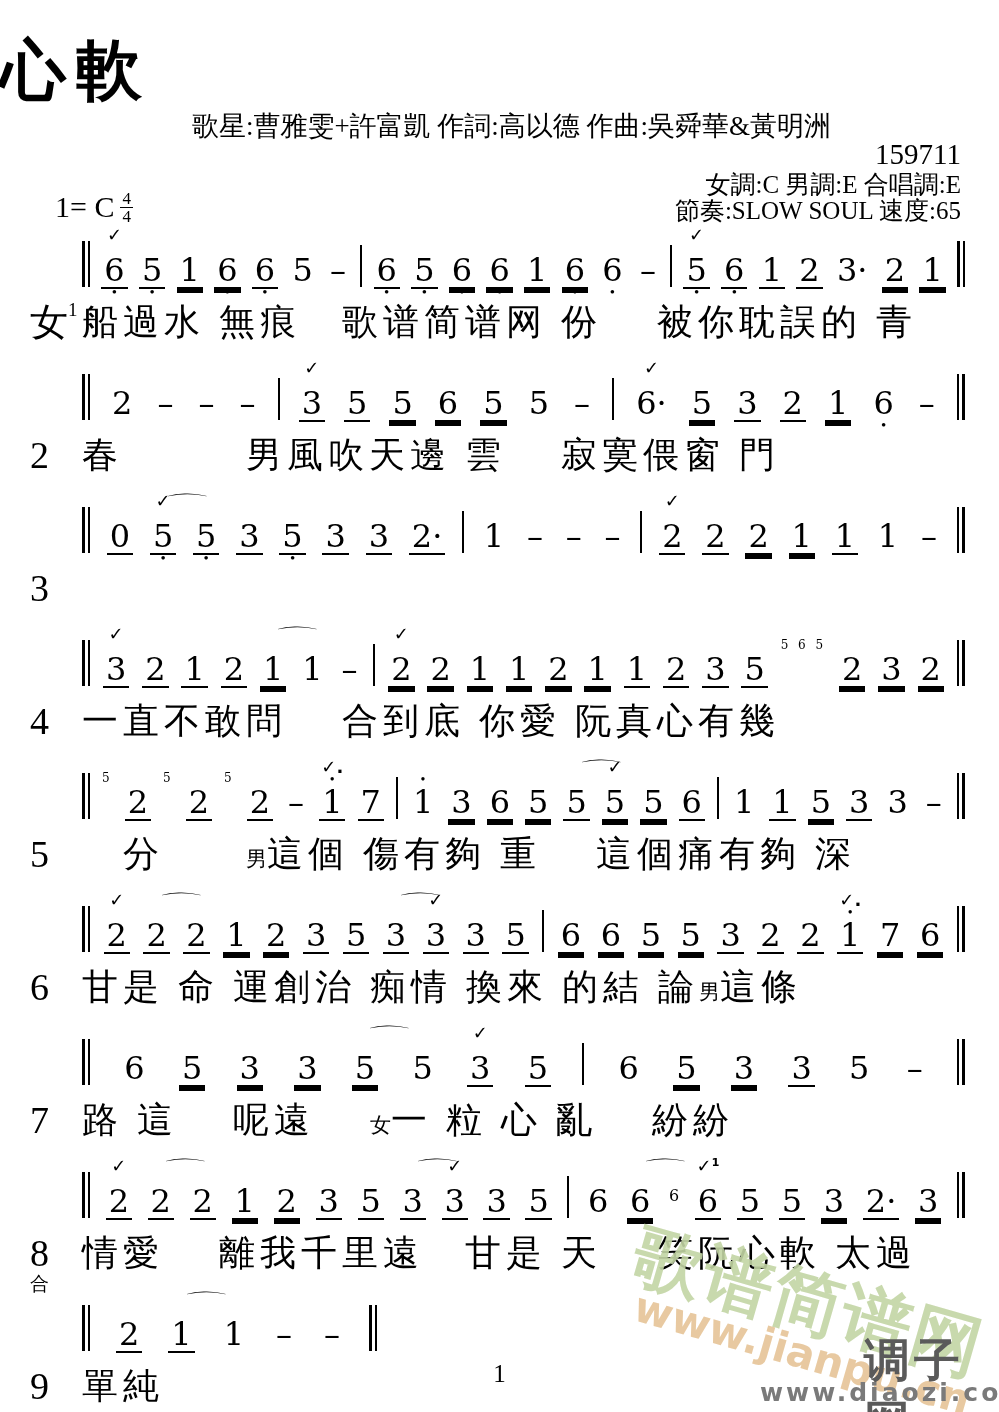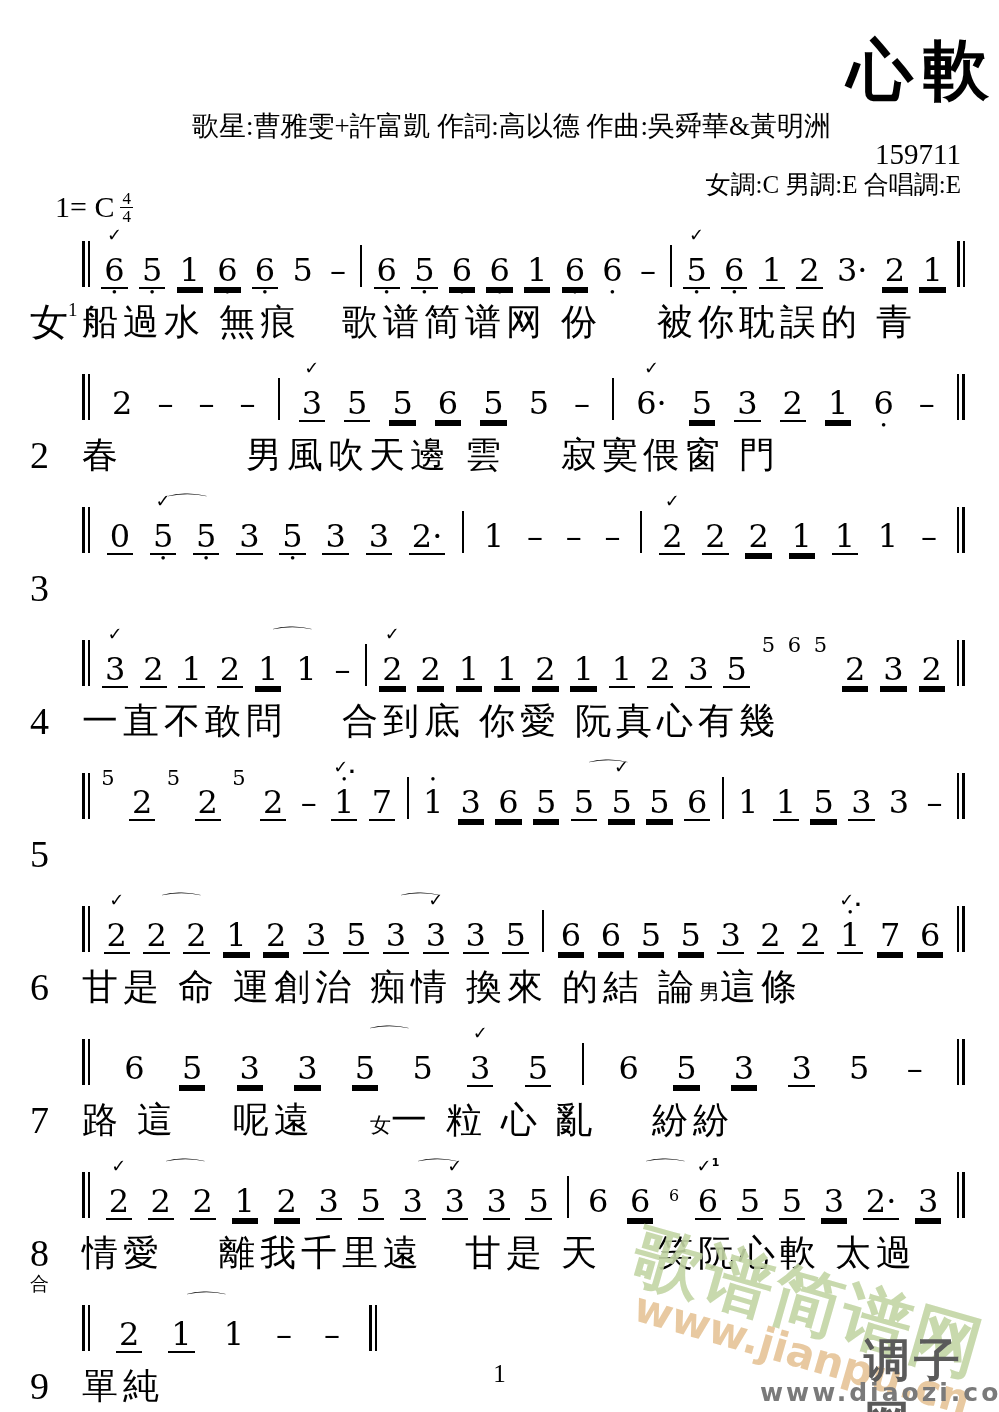--- a/index.html
+++ b/index.html
@@ -1,19 +1,19 @@
 <!DOCTYPE html>
 <html><head>
 <meta charset="utf-8">
 <style>
   html,body{margin:0;padding:0;background:#e8e8e8;}
   #page{position:relative;width:999px;height:1412px;background:#ffffff;margin:0 auto;
         font-family:"Liberation Serif","DejaVu Serif",serif;color:#000;overflow:hidden;}
   
-  .title{position:absolute;top:26px;left:0;width:100%;text-align:right;
+  .title{position:absolute;top:26px;left:0;width:100%;text-align:left;
          font-size:66px;font-weight:bold;letter-spacing:10px;}
   .credits{position:absolute;top:108px;left:12px;width:100%;text-align:center;font-size:27px;}
   .code{position:absolute;top:138px;right:38px;font-size:29px;}
   .keys{position:absolute;top:168px;right:38px;font-size:25px;margin-left:40px;}
   .tempo{position:absolute;top:194px;right:38px;font-size:25px;}
   .keysig{position:absolute;top:190px;left:55px;font-size:30px;display:flex;align-items:flex-start;gap:6px;}
   .frac{display:inline-flex;flex-direction:column;align-items:center;font-size:17px;line-height:17px;}
   .frac .top{border-bottom:1.5px solid #000;padding:0 2px;}
   
   #score{position:absolute;top:224px;left:0;right:0;}
@@ -27,21 +27,21 @@
   .dr{font-size:32px;line-height:34px;padding:0 3px;font-family:"DejaVu Serif",serif;}
   .ob{height:13px;font-size:15px;line-height:11px;}
   .n.u1 .dr{box-shadow:0 2px 0 0 #000;}
   .n.u2 .dr{box-shadow:0 2px 0 0 #000,0 6px 0 0 #000;}
   .arc{position:absolute;top:2px;left:55%;font-size:18px;line-height:18px;
        transform:scaleX(2.6);transform-origin:left center;z-index:2;}
   .bar2{display:inline-flex;gap:3px;align-items:flex-end;margin-bottom:13px;}
   .bar2 i,.bar1 i{display:block;width:2.5px;height:46px;background:#000;}
   .bar1{display:inline-flex;align-items:flex-end;margin-bottom:13px;}
   .bar1 i{width:2px;height:42px;}
-  .grace{font-size:21px;line-height:16px;align-self:flex-start;transform:translateY(14px);
+  .grace{font-size:12px;line-height:16px;align-self:flex-start;transform:translateY(14px);
          letter-spacing:3px;font-family:"DejaVu Serif",serif;}
   .ginline{font-size:16px;align-self:flex-end;margin-bottom:26px;font-family:"DejaVu Serif",serif;}
   
   .lyr{display:flex;align-items:flex-start;margin-left:30px;margin-top:0;height:50px;}
   .rl{min-width:52px;font-size:38px;line-height:44px;display:inline-flex;align-items:flex-start;}
   .rl .sup{font-size:19px;line-height:20px;}
   .rl .subwrap{display:inline-flex;flex-direction:column;align-items:center;}
   .rl .sub{font-size:19px;line-height:18px;}
   .lt{font-size:36px;line-height:44px;white-space:pre;letter-spacing:5px;}
   .lt .sm{font-size:21px;letter-spacing:0;}
@@ -58,20 +58,21 @@
   .pagenum{position:absolute;top:1360px;left:0;width:100%;text-align:center;font-size:25px;}
 </style>
 </head>
 <body>
 
 <div id="page">
   <div class="title">心軟</div>
   <div class="credits">歌星:曹雅雯+許富凱 作詞:高以德 作曲:吳舜華&amp;黃明洲</div>
   <div class="code">159711</div>
   <div class="keys">女調:C 男調:E 合唱調:E</div>
+  <div class="tempo">節奏:SLOW SOUL 速度:65</div>
   <div class="keysig">
     <span>1= C</span>
     <span class="frac">
       <span class="top">4</span>
       <span class="bot">4</span>
     </span>
   </div>
 
   <div id="score">
       <div class="system">
@@ -782,20 +783,21 @@
           </span>
           <span class="bar2">
             <i></i>
             <i></i>
           </span>
         </div>
         <div class="lyr">
           <span class="rl">
             <span>5</span>
           </span>
+          <span class="lt"><span>　分　　</span><span class="sm">男</span><span>這個 傷有夠 重　 這個痛有夠 深</span></span>
         </div>
       </div>
       <div class="system">
         <div class="notes-row">
           <span class="bar2">
             <i></i>
             <i></i>
           </span>
           <span class="n u1">
             <span class="mk">✓</span>

